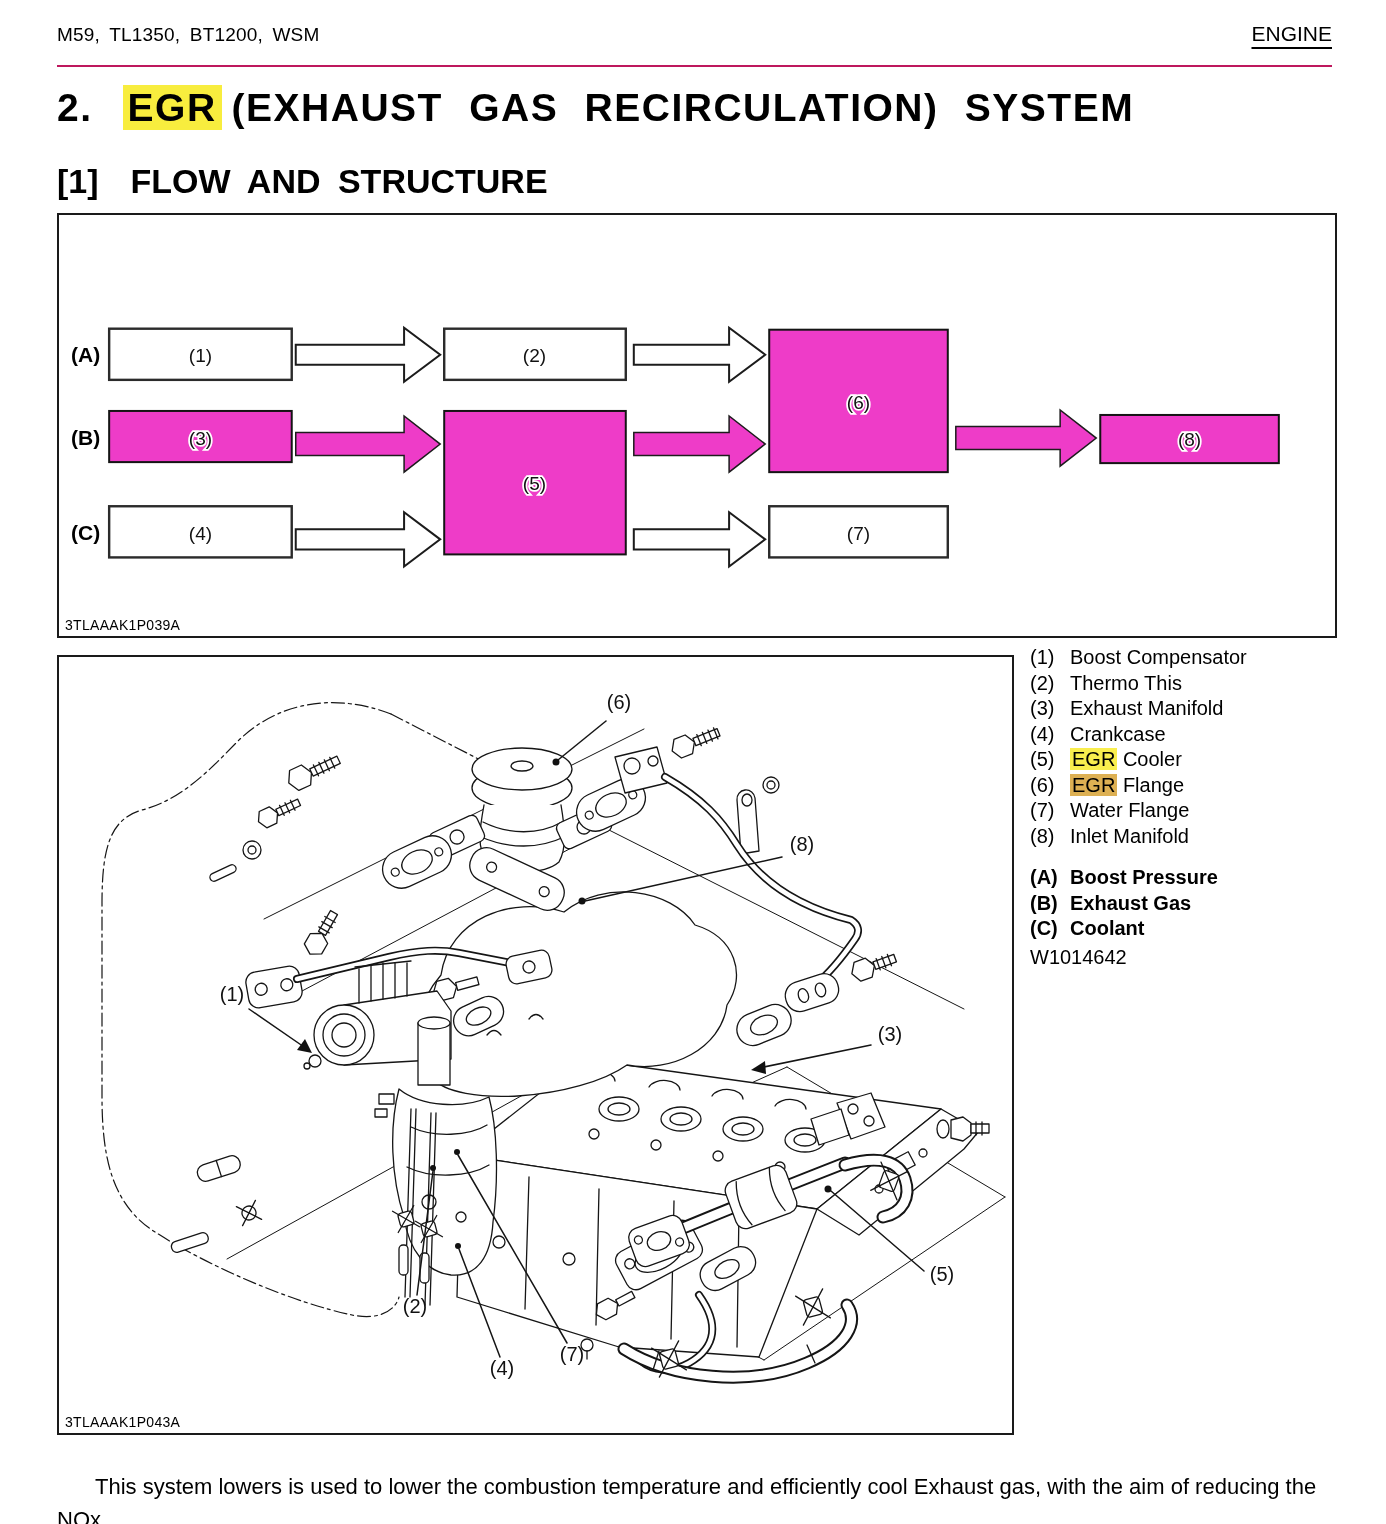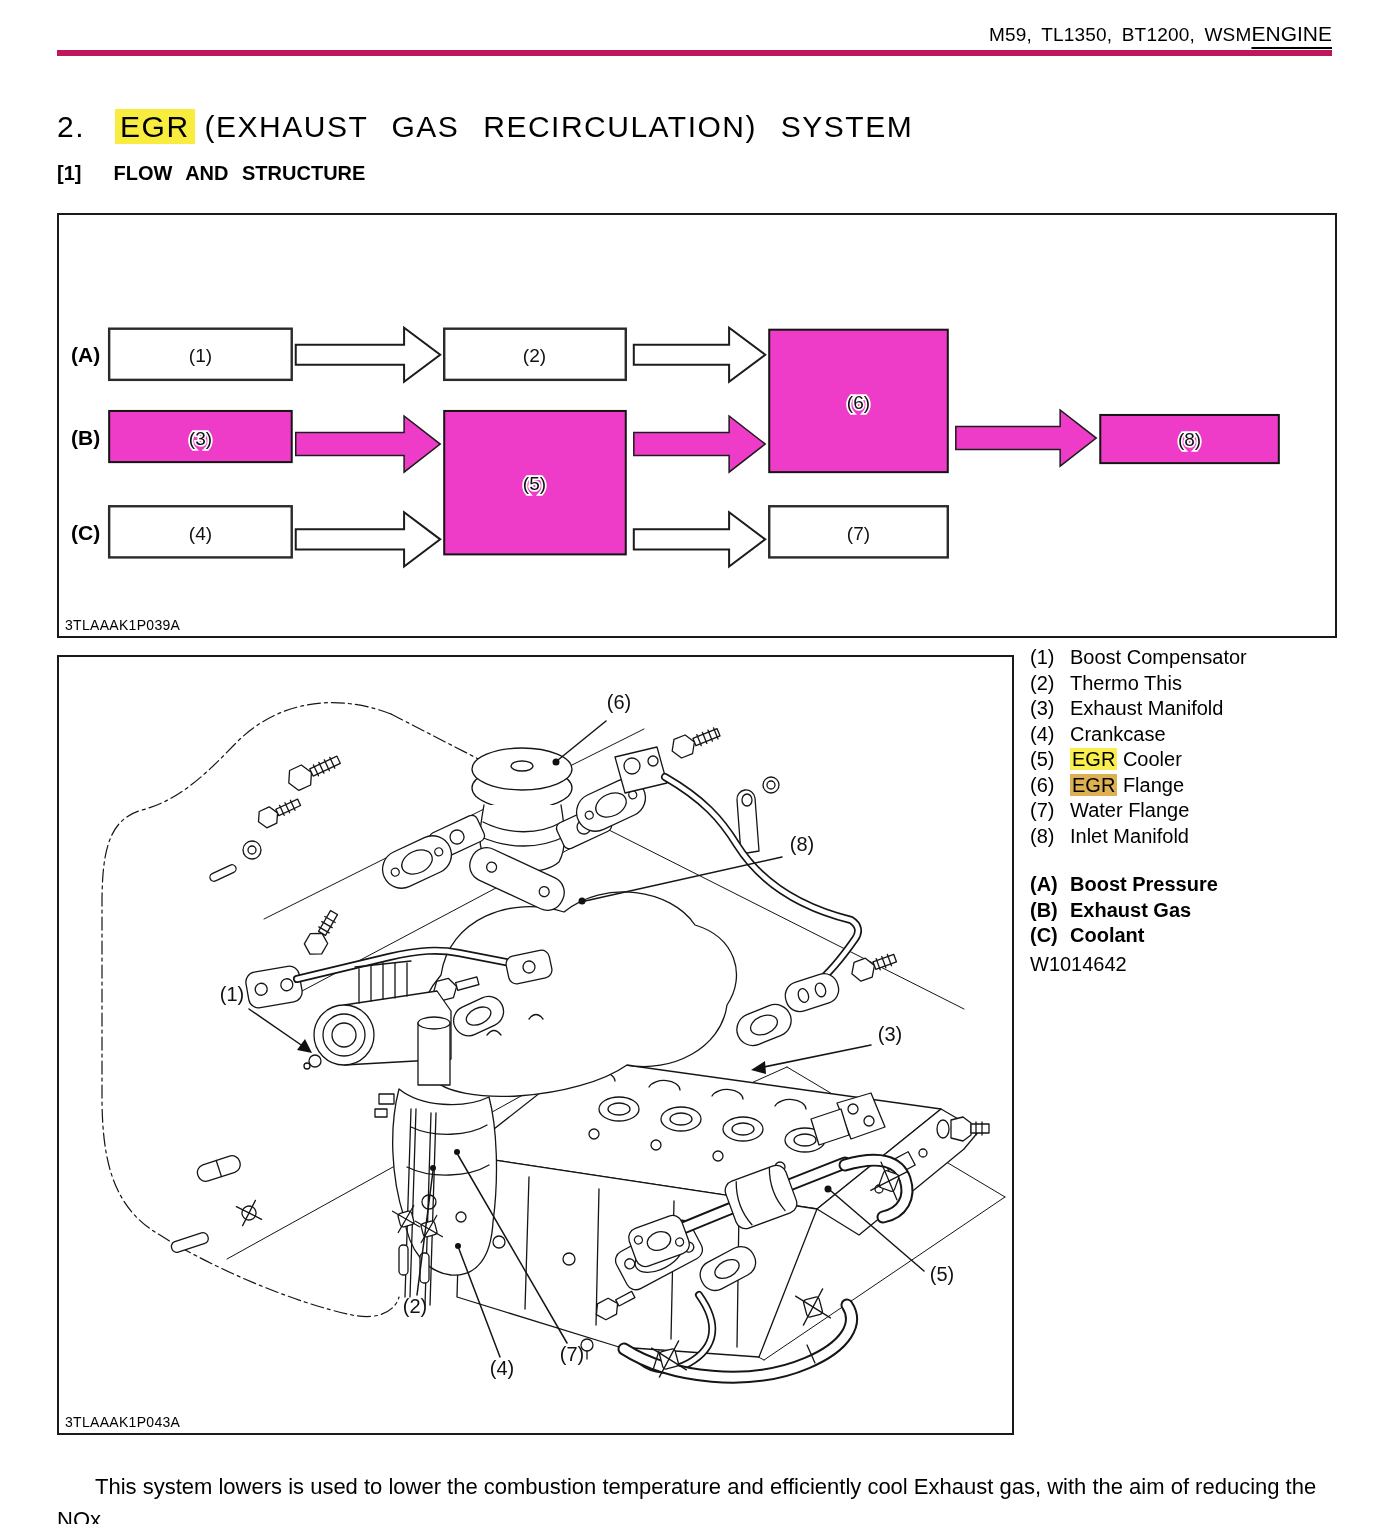--- a/index.html
+++ b/index.html
@@ -1,29 +1,29 @@
 <!DOCTYPE html>
 <html style="--magenta: #ee3cc8; --hl-title: #f8ed3e; --hl-y: #f9ee4e; --hl-a: #ddb053;"><head>
 <meta charset="utf-8">
 <style>
   html,body{margin:0;padding:0;background:#fff;}
   .page{position:relative;width:1386px;height:1524px;background:#fff;overflow:hidden;
         font-family:"Liberation Sans",sans-serif;color:#000;}
   
-  .hdr{position:absolute;left:57px;top:22px;width:1275px;display:flex;justify-content:flex-end;
-       align-items:flex-end;border-bottom:6px solid #be185d;padding-bottom:4px;}
+  .hdr{position:absolute;left:57px;top:22px;width:1275px;display:flex;justify-content:space-between;
+       align-items:flex-end;border-bottom:2px solid #be185d;padding-bottom:19px;}
   .hdr-left{font-size:19px;letter-spacing:.2px;word-spacing:4px;}
   .hdr-right{font-size:21px;text-decoration:underline;text-decoration-thickness:2px;text-underline-offset:6px;}
   
-  .title{position:absolute;left:57px;top:86px;font-size:30px;font-weight:normal;letter-spacing:1.5px;
-         word-spacing:14px;white-space:nowrap;margin-top:24px;}
+  .title{position:absolute;left:57px;top:86px;font-size:39px;font-weight:bold;letter-spacing:1.5px;
+         word-spacing:14px;white-space:nowrap;}
   .title .num{margin-right:30px;}
   .title .hl-title{background:var(--hl-title,#f8ed3e);padding:1px 5px;}
   .title .rest{margin-left:10px;}
-  .subtitle{position:absolute;left:57px;top:162px;font-size:20px;font-weight:bold;word-spacing:8px;white-space:nowrap;}
+  .subtitle{position:absolute;left:57px;top:162px;font-size:34px;font-weight:bold;word-spacing:8px;white-space:nowrap;}
   .subtitle .idx{margin-right:32px;}
   
   .fig{position:absolute;background:#fff;border:2px solid #1a1a1a;}
   .fig-flow{left:57px;top:213px;width:1276px;height:421px;}
   .fig-engine{left:57px;top:655px;width:953px;height:776px;}
   .fig-caption{position:absolute;left:6px;bottom:3px;font-size:14px;letter-spacing:.3px;margin-top:22px;}
   .fig svg{display:block;width:100%;height:100%;}
   
   .fw-white{fill:#fff;stroke:#2b2b2b;stroke-width:2.4px;}
   .fw-mag{fill:var(--magenta,#ee3cc8);stroke:#141414;stroke-width:2px;}
@@ -43,21 +43,21 @@
   .eng .co-line{stroke-width:1.5px;}
   .eng .co-dot{fill:#111;stroke:none;}
   .eng .co-arrow{fill:#111;stroke:none;}
   .eng text{font:20px "Liberation Sans",sans-serif;fill:#111;stroke:none;}
   
   .legend{position:absolute;left:1030px;top:645px;width:303px;font-size:20px;line-height:25.5px;}
   .leg-row{white-space:nowrap;}
   .leg-num{display:inline-block;width:40px;}
   .hl-y{background:var(--hl-y,#f9ee4e);padding:0 2px;}
   .hl-a{background:var(--hl-a,#ddb053);padding:0 2px;}
-  .leg-letters{margin-top:23px;font-weight:bold;}
+  .leg-letters{margin-top:16px;font-weight:bold;}
   .leg-ref{margin-top:3px;text-align:left;}
   
   .body-text{position:absolute;left:57px;top:1448px;width:1277px;font-size:22px;line-height:33px;
              text-indent:38px;}
 </style>
 </head>
 <body>
 
 <div class="page">
 

